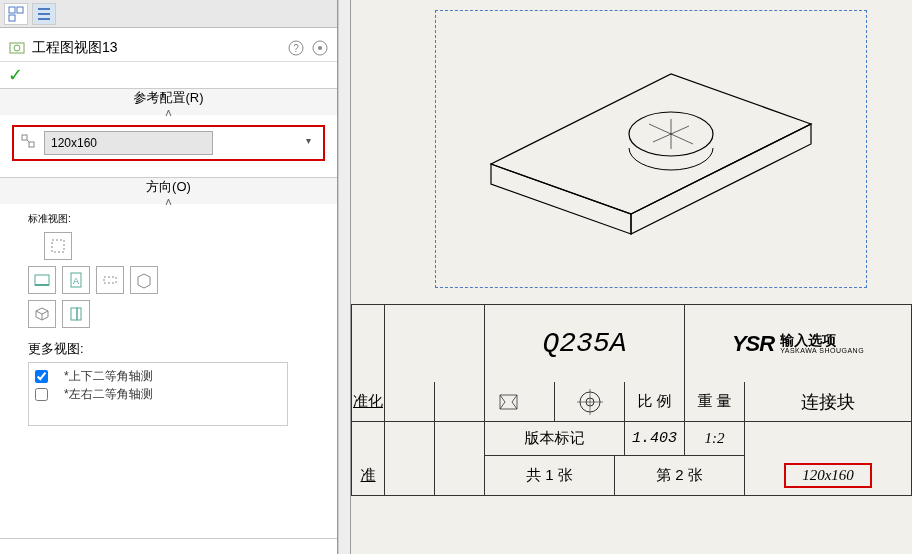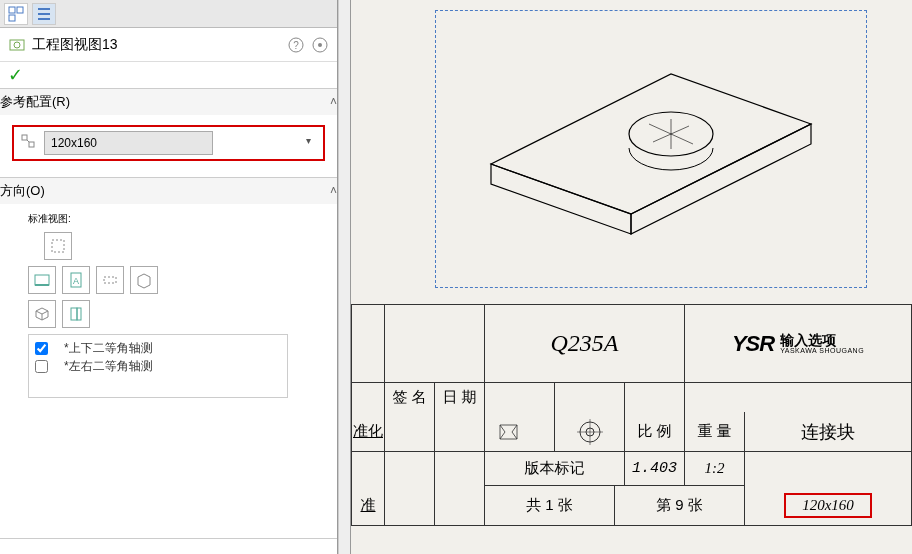--- a/index.html
+++ b/index.html
@@ -2,29 +2,29 @@
 <html><head>
 <meta charset="utf-8">
 <style>
 * { box-sizing: border-box; margin: 0; padding: 0; font-family: "Microsoft YaHei", "SimSun", sans-serif; }
 body { width: 912px; height: 554px; background: #fff; display: flex; overflow: hidden; }
 .left-panel { width: 338px; height: 100%; background: #fff; border-right: 1px solid #999; display: flex; flex-direction: column; }
 .top-tabs { height: 28px; background: #e8e8e8; display: flex; align-items: center; padding: 3px 4px; gap: 4px; border-bottom: 1px solid #bbb; }
 .tab-icon { width: 24px; height: 22px; background: #fff; border: 1px solid #ccc; display: flex; align-items: center; justify-content: center; cursor: pointer; }
 .tab-icon.active { background: #d7e4f2; }
 .tab-icon svg { width: 16px; height: 16px; }
-.header-row { height: 34px; display: flex; align-items: center; padding: 12px 8px; border-bottom: 1px solid #ddd; }
+.header-row { height: 34px; display: flex; align-items: flex-end; padding: 4px 8px; border-bottom: 1px solid #ddd; }
 .header-row .icon { width: 20px; display: flex; align-items: center; }
 .header-row .title { flex: 1; font-size: 14px; padding-left: 4px; }
 .header-row .help-icons { display: flex; gap: 6px; }
 .help-btn { width: 18px; height: 18px; display: flex; align-items: center; justify-content: center; cursor: pointer; color: #555; }
 .check-row { height: 26px; display: flex; align-items: center; padding-left: 8px; }
 .check-row .check { color: #1aa31a; font-size: 18px; }
 .section { border-top: 1px solid #ccc; }
-.section-header { height: 26px; display: flex; align-items: center; justify-content: space-between; padding: 0 0; background: #f5f5f5; cursor: pointer; font-size: 13px; }
+.section-header { height: 26px; display: flex; align-items: center; justify-content: space-between; padding: 0 0; background: #f5f5f5; cursor: pointer; font-size: 13px; flex-direction: column; }
 .section-header .chevron { font-size: 12px; color: #666; }
 .section-body { padding: 8px 12px; }
 .red-box-outer { border: 2px solid #d40000; padding: 4px 6px; margin: 2px 0 8px 0; }
 .config-row { display: flex; align-items: center; gap: 6px; }
 .config-row .cfg-icon { width: 18px; color: #555; }
 .config-select { flex: 1; height: 24px; background: #e6e6e6; border: 1px solid #aaa; padding: 0 6px; font-size: 12px; appearance: none; position: relative; }
 .config-select-wrap { flex: 1; position: relative; }
 .config-select-wrap::after { content: "▾"; position: absolute; right: 6px; top: 4px; font-size: 10px; color: #555; pointer-events: none; }
 .orient-label { font-size: 10px; margin-bottom: 6px; padding-left: 16px; }
 .view-btn-row { display: flex; gap: 6px; margin-bottom: 6px; padding-left: 32px; }
@@ -36,21 +36,21 @@
 .input-options-header { height: 26px; display: flex; align-items: center; padding: 0 8px; background: #f5f5f5; border-top: 1px solid #ccc; font-size: 13px; cursor: pointer; justify-content: space-between; margin-top: auto; }
 .scroll-gutter { width: 12px; background: #eee; border-left: 1px solid #ccc; }
 .right-panel { flex: 1; height: 100%; background: #f2f0eb; display: flex; flex-direction: column; border-left: 1px solid #999; }
 .canvas-area { flex: 1; position: relative; padding: 18px; }
 .drawing-box { position: absolute; left: 84px; top: 10px; width: 432px; height: 278px; border: 1px dashed #4a7bc4; }
 .plate-svg { position: absolute; left: 120px; top: 34px; width: 360px; height: 230px; }
 .title-block { height: 250px; background: #f2f0eb; border-top: 1px solid #333; display: flex; flex-direction: column; font-family: "SimSun", serif; }
 .tb-row { display: flex; }
 .tb-cell { border: 1px solid #333; border-top: 0; border-left: 0; display: flex; align-items: center; justify-content: center; font-size: 15px; background: #f2f0eb; }
 .tb-cell.first-col { border-left: 1px solid #333; text-decoration: underline; }
-.material-cell { font-size: 24px; font-family: Liberation Serif, serif; font-style: italic; }
+.material-cell { font-size: 28px; font-family: Liberation Mono, monospace; font-style: italic; }
 .ysr-cell { font-weight: 900; font-size: 22px; font-family: sans-serif; font-style: italic; }
 .ysr-sub { font-size: 11px; margin-left: 6px; line-height: 1; }
 .ysr-sub .cn { font-style: normal; font-weight: 700; font-size: 14px; }
 .ysr-sub .en { font-style: normal; font-weight: 400; font-size: 7px; letter-spacing: 0.5px; }
 .red-highlight { border: 2px solid #d40000; padding: 2px 16px; font-style: italic; font-family: serif; }
 .proj-icon { width: 50px; height: 30px; }
 </style>
 </head>
 <body>
 
@@ -169,20 +169,21 @@
             </svg>
         </div>
         <div class="view-btn">
           <svg viewBox="0 0 18 18">
               <rect x="4" y="3" width="6" height="12" fill="none" stroke="#5a9"></rect>
               <rect x="10" y="3" width="4" height="12" fill="none" stroke="#5a9"></rect>
             </svg>
         </div>
       </div>
 
+      <div class="more-views-label">更多视图:</div>
       <div class="more-views-box">
         <div class="row">
             <input type="checkbox" checked="" style="">
             <span>*上下二等角轴测</span>
           </div>
         <div class="row">
             <input type="checkbox" style="">
             <span>*左右二等角轴测</span>
           </div>
       </div>
@@ -221,29 +222,20 @@
       <div class="tb-cell material-cell" style="width:200px;">Q235A</div>
       <div class="tb-cell" style="flex:1;justify-content:center;">
         <span class="ysr-cell" style="letter-spacing:-1px;">YSR</span>
         <span class="ysr-sub">
           <div class="cn">输入选项</div>
           <div class="en">YASKAWA SHOUGANG</div>
         </span>
       </div>
     </div>
 
-    <div class="tb-row" style="height:30px;">
-      <div class="tb-cell first-col" style="width:34px;"></div>
-      <div class="tb-cell" style="width:50px;">签 名</div>
-      <div class="tb-cell" style="width:50px;">日 期</div>
-      <div class="tb-cell" style="width:70px;border-bottom:0;" rowspan="2"></div>
-      <div class="tb-cell" style="width:70px;border-bottom:0;"></div>
-      <div class="tb-cell" style="width:60px;border-bottom:0;"></div>
-      <div class="tb-cell" style="flex:1;border-bottom:0;"></div>
-    </div>
 
     <div class="tb-row" style="height:40px;margin-top:-1px;">
       <div class="tb-cell first-col" style="width:34px;">准化</div>
       <div class="tb-cell" style="width:50px;"></div>
       <div class="tb-cell" style="width:50px;"></div>
       <div class="tb-cell" style="width:70px;">
         <svg class="proj-icon" viewBox="0 0 50 30">
             <path d="M5 8 L22 8 L22 22 L5 22 Z M5 8 L10 15 L5 22 M22 8 L17 15 L22 22" fill="none" stroke="#333" stroke-width="0.8"></path>
           </svg>
       </div>
@@ -268,19 +260,19 @@
       <div class="tb-cell" style="width:60px;font-style:italic;font-family:Liberation Mono, monospace;">1.403</div>
       <div class="tb-cell" style="width:60px;font-style:italic;font-family:serif;">1:2</div>
       <div class="tb-cell" style="flex:1;border-bottom:0;"></div>
     </div>
 
     <div class="tb-row" style="height:40px;">
       <div class="tb-cell first-col" style="width:34px;">准</div>
       <div class="tb-cell" style="width:50px;"></div>
       <div class="tb-cell" style="width:50px;"></div>
       <div class="tb-cell" style="width:130px;">共 1 张</div>
-      <div class="tb-cell" style="width:130px;">第 9 张</div>
+      <div class="tb-cell" style="width:130px;">第 2 张</div>
       <div class="tb-cell" style="flex:1;">
         <span class="red-highlight">120x160</span>
       </div>
     </div>
   </div>
 </div>
 
 </body></html>

